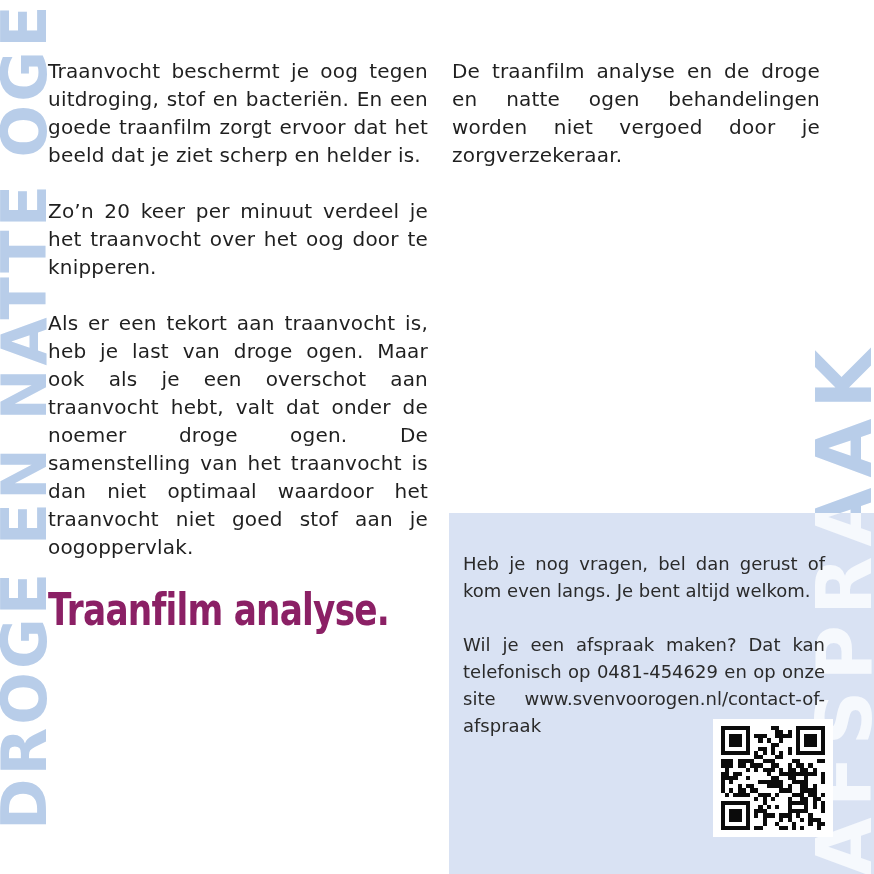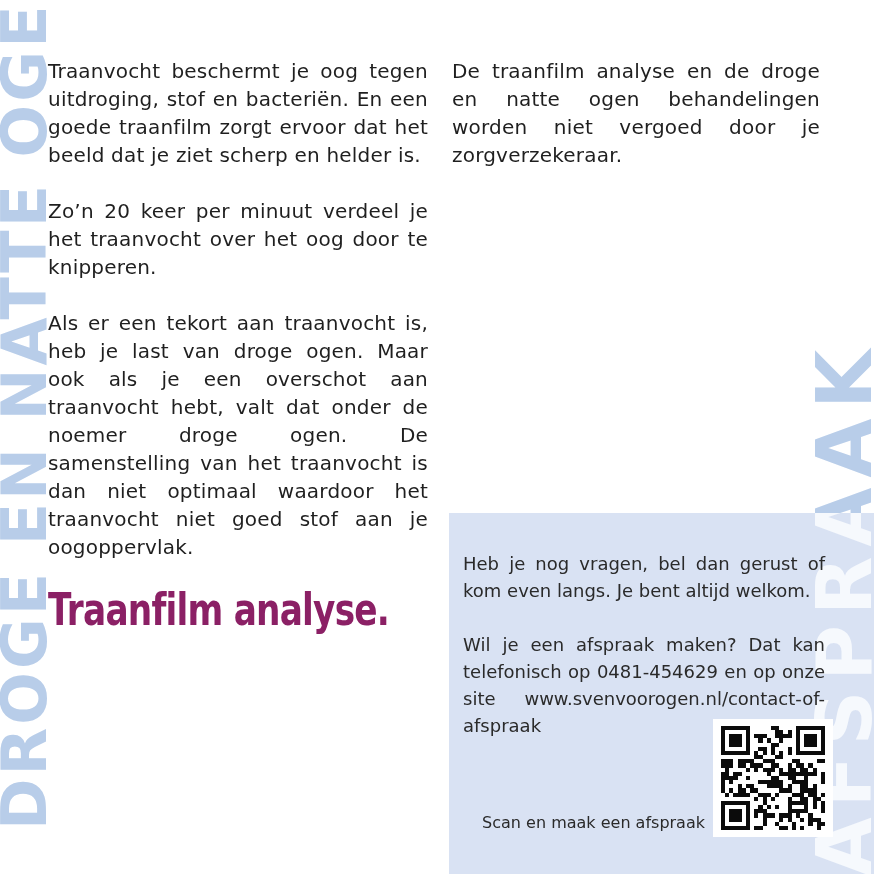--- a/index.html
+++ b/index.html
@@ -133,21 +133,20 @@
 
   <div class="contact-box">
 
     <div class="wm wm-inbox">AFSPRAAK</div>
 
     <div class="box-text">
       <p>Heb je nog vragen, bel dan gerust of kom even langs. Je bent altijd welkom.</p>
       <p>Wil je een afspraak maken? Dat kan telefonisch op 0481-454629 en op onze site www.svenvoorogen.nl/contact-of-afspraak</p>
     </div>
 
-    <div class="qr-caption">Scan en maak een afspraak</div>
 
     <div class="qr-tile">
       <svg id="qr-svg" width="106" height="104" viewBox="0 0 25 25" xmlns="http://www.w3.org/2000/svg">
           <g fill="#0b0b0b" shape-rendering="crispEdges">
             <rect x="0" y="0" width="1" height="1"></rect>
             <rect x="1" y="0" width="1" height="1"></rect>
             <rect x="2" y="0" width="1" height="1"></rect>
             <rect x="3" y="0" width="1" height="1"></rect>
             <rect x="4" y="0" width="1" height="1"></rect>
             <rect x="5" y="0" width="1" height="1"></rect>

